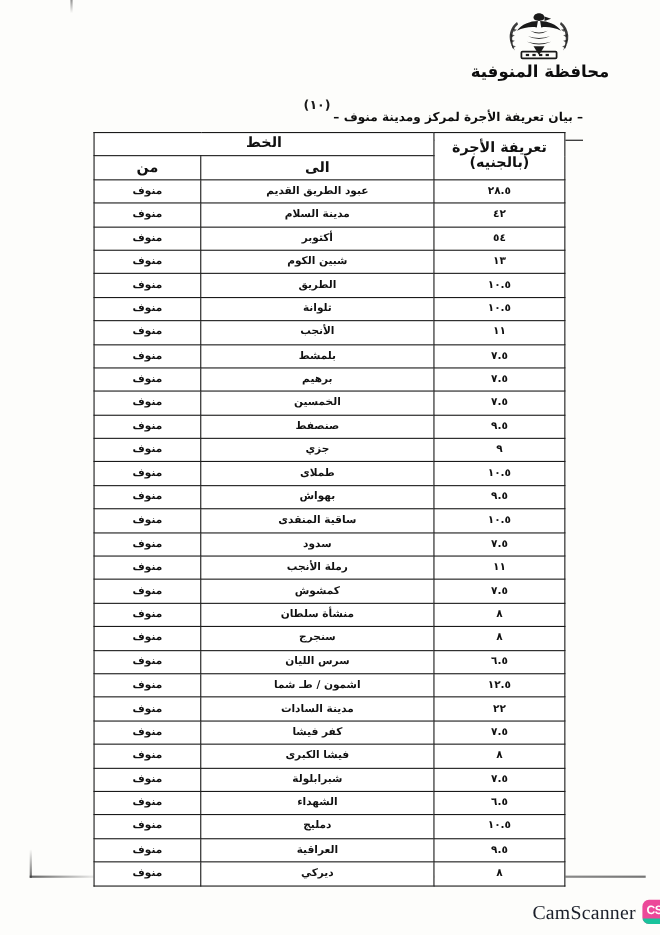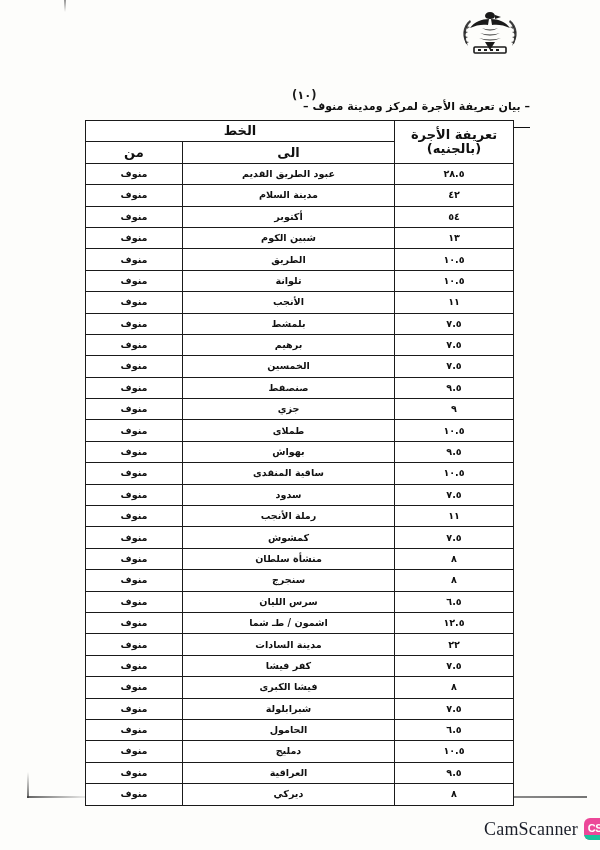--- a/index.html
+++ b/index.html
@@ -63,21 +63,21 @@
     width: 182px;
     text-align: center;
     font-size: 15px;
     font-weight: 700;
     letter-spacing: .5px;
     color: #0d0d0d;
   }
 
   .page-number {
     position: absolute;
-    left: 292px;
+    left: 276px;
     top: 88px;
     font-size: 11.5px;
     font-weight: 600;
     color: #1a1a1a;
     direction: rtl;
   }
 
   .subtitle {
     position: absolute;
     right: 70px;
@@ -221,20 +221,21 @@
 
         <rect x="22" y="41" width="32" height="6" rx="1" fill="none" stroke="#1a1a1a" stroke-width="1.6"></rect>
         <rect x="26" y="43" width="3" height="2"></rect>
           <rect x="32" y="43" width="3" height="2"></rect>
         <rect x="38" y="43" width="3" height="2"></rect>
           <rect x="44" y="43" width="3" height="2"></rect>
       </g>
     </svg>
   </div>
 
+  <div class="gov-title">محافظة المنوفية</div>
 
   <div class="page-number">(١٠)</div>
 
   <div class="subtitle">– بيان تعريفة الأجرة لمركز ومدينة منوف –</div>
 
   <div class="table-wrap">
     <table class="fare">
       <colgroup>
         <col class="col-fare">
           <col class="col-to">
@@ -376,21 +377,21 @@
             <td class="cell-to">فيشا الكبرى</td>
             <td class="cell-from">منوف</td>
           </tr>
           <tr>
             <td class="cell-fare">٧.٥</td>
             <td class="cell-to">شبرابلولة</td>
             <td class="cell-from">منوف</td>
           </tr>
           <tr>
             <td class="cell-fare">٦.٥</td>
-            <td class="cell-to">الحامول</td>
+            <td class="cell-to">الشهداء</td>
             <td class="cell-from">منوف</td>
           </tr>
           <tr>
             <td class="cell-fare">١٠.٥</td>
             <td class="cell-to">دمليج</td>
             <td class="cell-from">منوف</td>
           </tr>
           <tr>
             <td class="cell-fare">٩.٥</td>
             <td class="cell-to">العراقية</td>

